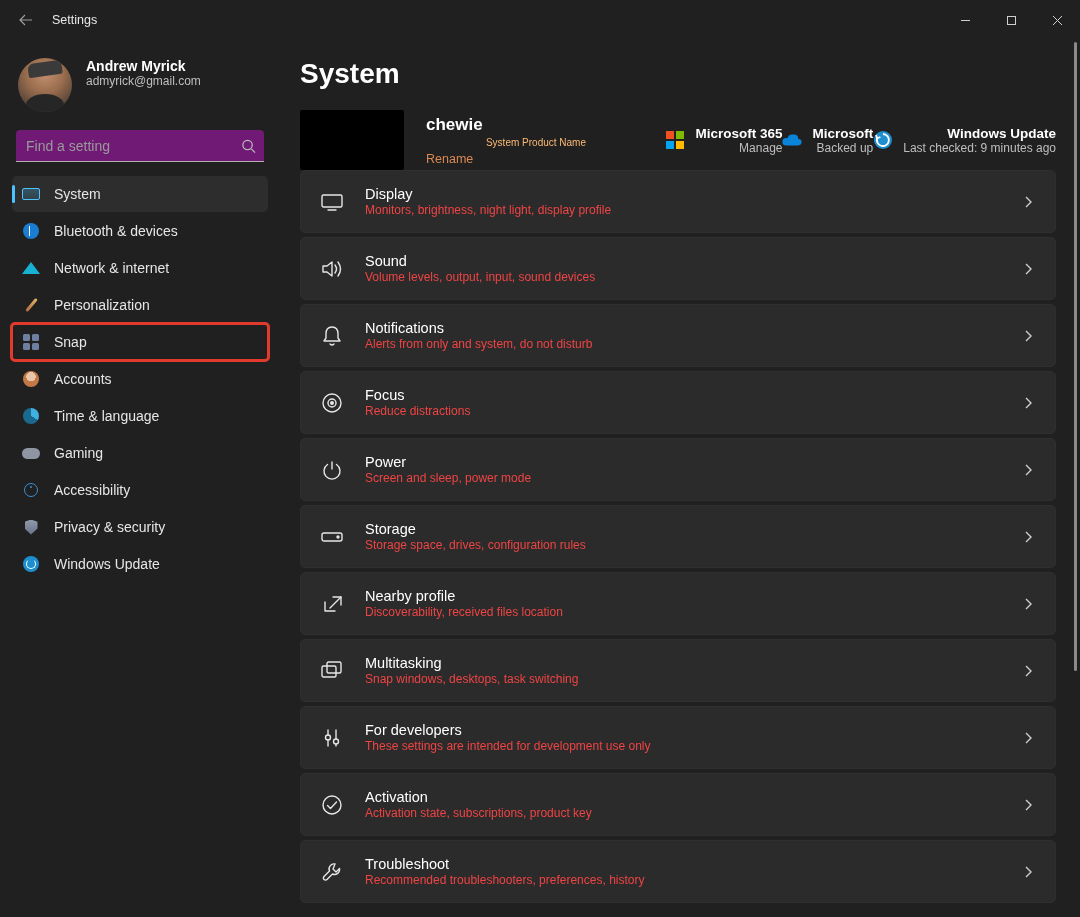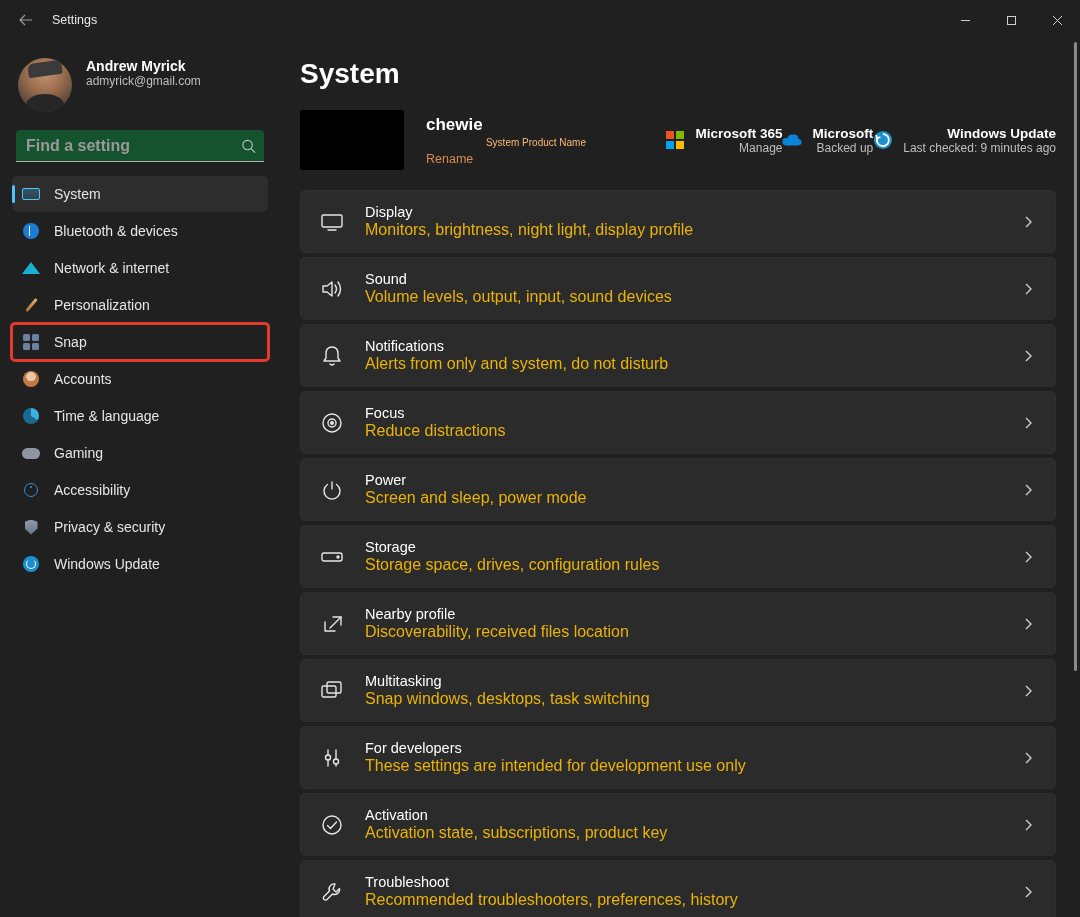--- a/index.html
+++ b/index.html
@@ -86,30 +86,29 @@
   }
   .profile-name { font-weight:600; font-size:14px; color:#fff; }
   .profile-email { font-size:12px; color:#bfbfbf; }
 
   .search-wrap {
     position: relative;
     margin: 0 4px 14px 4px;
   }
   .search {
     width: 100%;
-    background: #14532d;
+    background: #701a75;
     border: none;
     border-bottom: 1.5px solid #b0b0b0;
     color: #cfcfcf;
-    font-size: 16px;
+    font-size: 14px;
     height: 32px;
     padding: 0 34px 0 10px;
     border-radius: 4px 4px 0 0;
     outline: none;
-    font-weight: bold;
   }
   .search::placeholder { color:#9a9a9a; }
   .search-icon {
     position:absolute; right:8px; top:50%; transform:translateY(-50%);
     color:#bfbfbf;
   }
 
   .nav { display:flex; flex-direction:column; gap:1px; }
   .nav-item {
     display:flex; align-items:center;
@@ -145,21 +144,20 @@
     position:relative;
   }
   .page-title {
     font-size:28px; font-weight:600; margin-bottom:20px;
   }
 
   .summary {
     display:flex;
     align-items:center;
     gap: 22px;
-    margin-bottom: 20px;
   }
   .pc-thumb {
     width:104px; height:60px;
     background:#000;
     border-radius:2px;
     flex-shrink:0;
   }
   .pc-info { flex:0 0 160px; }
   .pc-name { font-size:17px; font-weight:600; color:#fff; }
   .pc-prod { font-size:10px; color:#fdba74; margin-top:2px;text-align:right; }
@@ -176,21 +174,21 @@
     background:#2b2b2b;
     border:1px solid #2f2f2f;
     border-radius:5px;
     display:flex; align-items:center;
     min-height:63px;
     padding: 0 20px 0 20px;
   }
   .card-icon { width:22px; display:flex; justify-content:center; margin-right:22px; color:#e6e6e6; }
   .card-body { flex:1; padding: 11px 0; }
   .card-title { font-size:14.5px; color:#fff; }
-  .card-sub { font-size:16px; color:#eab308; margin-top:1px; }
+  .card-sub { font-size:12px; color:#ef4444; margin-top:1px; }
   .card-chev { color:#cfcfcf; }
 
   
   .ni-system { width:18px;height:12px;border:1.5px solid #4cc2ff;border-radius:2px;background:linear-gradient(#4cc2ff44,#4cc2ff22); }
   .ni-bt { width:16px;height:16px;border-radius:50%;background:#1b7dd1;position:relative; }
   .ni-bt::after{content:"";position:absolute;inset:3px 6px;border-left:1.5px solid #fff;border-right:1.5px solid transparent;}
   .ni-net { width:0;height:0;border-left:9px solid transparent;border-right:9px solid transparent;border-bottom:12px solid #17b1d4; }
   .ni-pers { width:3px;height:16px;background:linear-gradient(#e2b36b,#b36b3d);border-radius:2px;transform:rotate(40deg); }
   .ni-apps { width:16px;height:16px;display:grid;grid-template:1fr 1fr/1fr 1fr;gap:2px; }
   .ni-apps span{background:#6f7fa0;border-radius:1.5px;}

